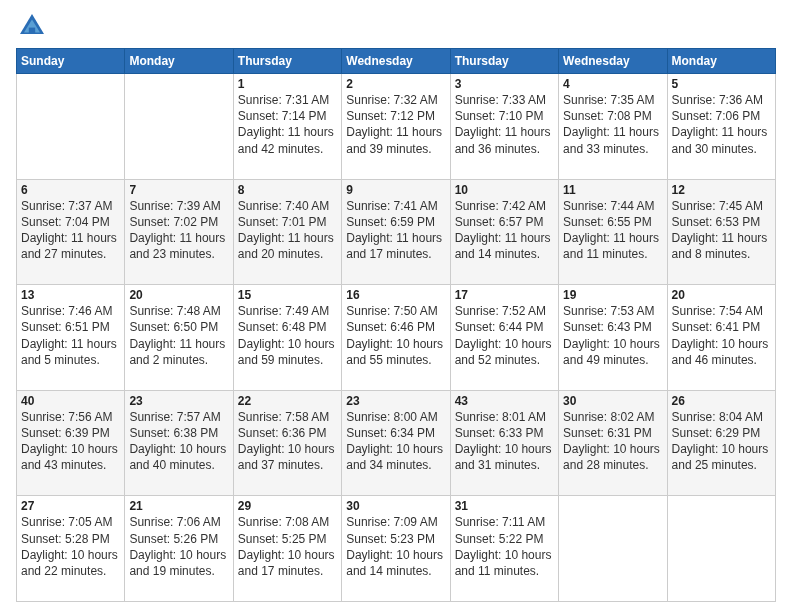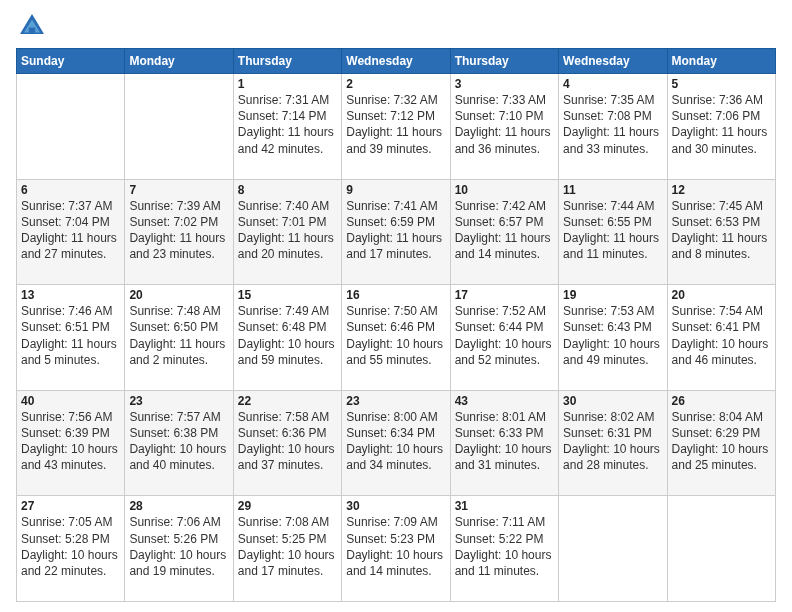--- a/index.html
+++ b/index.html
@@ -251,21 +251,21 @@
         <span class="cell-day">26</span>
         <span class="cell-info">Sunrise: 8:04 AM<br>Sunset: 6:29 PM<br>Daylight: 10 hours and 25 minutes.</span>
       </td>
         </tr>
         <tr>
           <td>
         <span class="cell-day">27</span>
         <span class="cell-info">Sunrise: 7:05 AM<br>Sunset: 5:28 PM<br>Daylight: 10 hours and 22 minutes.</span>
       </td>
           <td>
-        <span class="cell-day">28</span>
+        <span class="cell-day">21</span>
         <span class="cell-info">Sunrise: 7:06 AM<br>Sunset: 5:26 PM<br>Daylight: 10 hours and 19 minutes.</span>
       </td>
           <td>
         <span class="cell-day">29</span>
         <span class="cell-info">Sunrise: 7:08 AM<br>Sunset: 5:25 PM<br>Daylight: 10 hours and 17 minutes.</span>
       </td>
           <td>
         <span class="cell-day">30</span>
         <span class="cell-info">Sunrise: 7:09 AM<br>Sunset: 5:23 PM<br>Daylight: 10 hours and 14 minutes.</span>
       </td>

